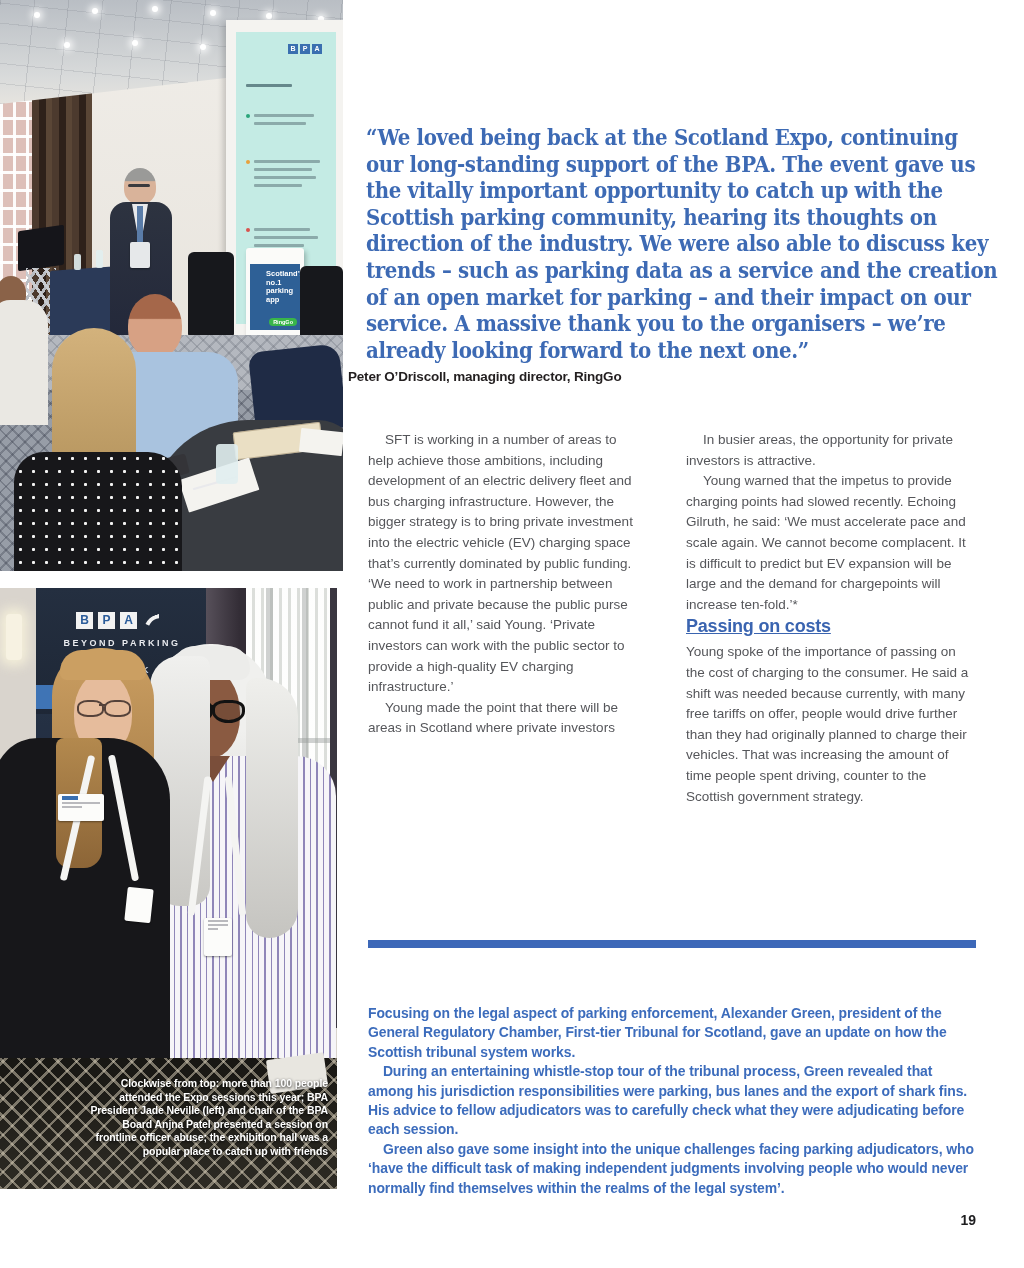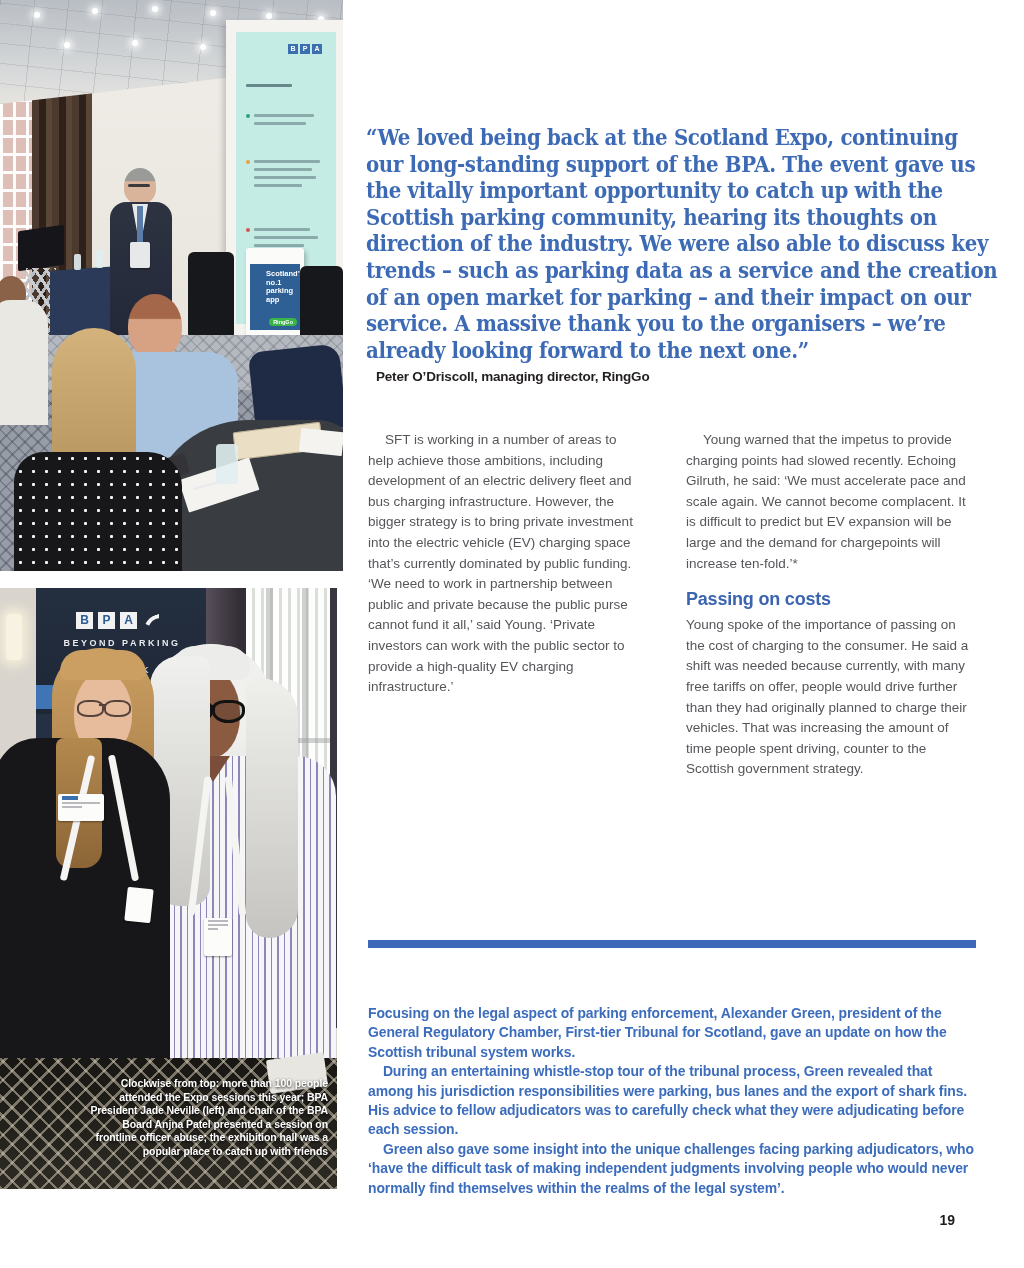--- a/index.html
+++ b/index.html
@@ -7,39 +7,39 @@
         font-family:"Liberation Sans",sans-serif;}
   .abs{position:absolute;}
 
   
   .header-title{position:absolute;top:46px;left:560px;width:416px;text-align:right;
     font-size:19px;font-weight:bold;color:#1d1d1f;letter-spacing:-.2px;}
   .quote{position:absolute;top:124px;left:366px;width:676px;transform:scaleX(.90);
     transform-origin:left top;color:#3d6ab4;font-family:"DejaVu Serif",serif;
     font-weight:bold;font-size:22px;line-height:26.6px;letter-spacing:-.4px;}
   .quote div{white-space:nowrap;}
-  .attribution{position:absolute;top:369px;left:376px;font-size:13.5px;font-weight:bold;
+  .attribution{position:absolute;top:369px;left:348px;font-size:13.5px;font-weight:bold;
     color:#231f20;letter-spacing:-.2px;}
   .col{position:absolute;top:430px;font-size:13.5px;line-height:20.6px;color:#55565a;}
   .col1{left:368px;width:274px;}
   .col2{left:686px;width:290px;}
   .col-heading{font-size:18px;font-weight:bold;color:#3a64b0;letter-spacing:-.2px;
     margin:0 0 5px 0;line-height:22px;}
   .col p{margin:0;}
   .col p.indent{text-indent:17px;}
-  .col-heading.mid{margin-top:14px;}
+  .col-heading.mid{text-decoration:underline;}
   .feature-bar{position:absolute;top:940px;left:368px;width:608px;height:8px;background:#3d68b8;}
   .feature-title{position:absolute;top:955px;left:367px;color:#3c69b5;
     font-family:"DejaVu Serif",serif;font-weight:bold;font-size:30px;letter-spacing:-.5px;}
   .feature-text{position:absolute;top:1003px;left:368px;width:654px;transform:scaleX(.93);
     transform-origin:left top;color:#3c6cbc;font-weight:bold;font-size:15px;line-height:19.4px;
     letter-spacing:-.1px;}
   .feature-text p{margin:0;}
   .feature-text p.indent{text-indent:16px;}
-  .page-num{position:absolute;top:1212px;left:855px;width:100px;text-align:right;
+  .page-num{position:absolute;top:1212px;left:876px;width:100px;text-align:right;
     font-size:14px;font-weight:bold;color:#1d1d1f;}
 
   
   .p1{position:absolute;left:0;top:0;width:343px;height:571px;overflow:hidden;background:#ece9e4;}
   .p1-wall{position:absolute;left:0;top:58px;width:343px;height:400px;
     background:linear-gradient(180deg,#efece7,#e6e2da);}
   .p1-ceiling{position:absolute;left:0;top:0;width:343px;height:104px;
     background:linear-gradient(180deg,#b9bec4,#d9dbdb 75%,#e6e4df);
     background-image:repeating-linear-gradient(96deg,rgba(110,115,125,.22) 0 1px,transparent 1px 34px),
       repeating-linear-gradient(6deg,rgba(110,115,125,.18) 0 1px,transparent 1px 20px),
@@ -335,23 +335,25 @@
     <div>direction of the industry. We were also able to discuss key</div>
     <div>trends – such as parking data as a service and the creation</div>
     <div>of an open market for parking – and their impact on our</div>
     <div>service. A massive thank you to the organisers – we’re</div>
     <div>already looking forward to the next one.”</div>
   </div>
   <div class="attribution">Peter O’Driscoll, managing director, RingGo</div>
 
   <div class="col col1">
     <p class="indent">SFT is working in a number of areas to help achieve those ambitions, including development of an electric delivery fleet and bus charging infrastructure. However, the bigger strategy is to bring private investment into the electric vehicle (EV) charging space that’s currently dominated by public funding. ‘We need to work in partnership between public and private because the public purse cannot fund it all,’ said Young. ‘Private investors can work with the public sector to provide a high-quality EV charging infrastructure.’</p>
+    <p class="indent">Young made the point that there will be areas in Scotland where private investors</p>
   </div>
 
   <div class="col col2">
+    <p class="indent">In busier areas, the opportunity for private investors is attractive.</p>
     <p class="indent">Young warned that the impetus to provide charging points had slowed recently. Echoing Gilruth, he said: ‘We must accelerate pace and scale again. We cannot become complacent. It is difficult to predict but EV expansion will be large and the demand for chargepoints will increase ten-fold.’*</p>
     <h3 class="col-heading mid">Passing on costs</h3>
     <p>Young spoke of the importance of passing on the cost of charging to the consumer. He said a shift was needed because currently, with many free tariffs on offer, people would drive further than they had originally planned to charge their vehicles. That was increasing the amount of time people spent driving, counter to the Scottish government strategy.</p>
   </div>
 
   <div class="feature-bar"></div>
   <div class="feature-text">
     <p>Focusing on the legal aspect of parking enforcement, Alexander Green, president of the General Regulatory Chamber, First-tier Tribunal for Scotland, gave an update on how the Scottish tribunal system works.</p>
     <p class="indent">During an entertaining whistle-stop tour of the tribunal process, Green revealed that among his jurisdiction responsibilities were parking, bus lanes and the export of shark fins. His advice to fellow adjudicators was to carefully check what they were adjudicating before each session.</p>
     <p class="indent">Green also gave some insight into the unique challenges facing parking adjudicators, who ‘have the difficult task of making independent judgments involving people who would never normally find themselves within the realms of the legal system’.</p>

